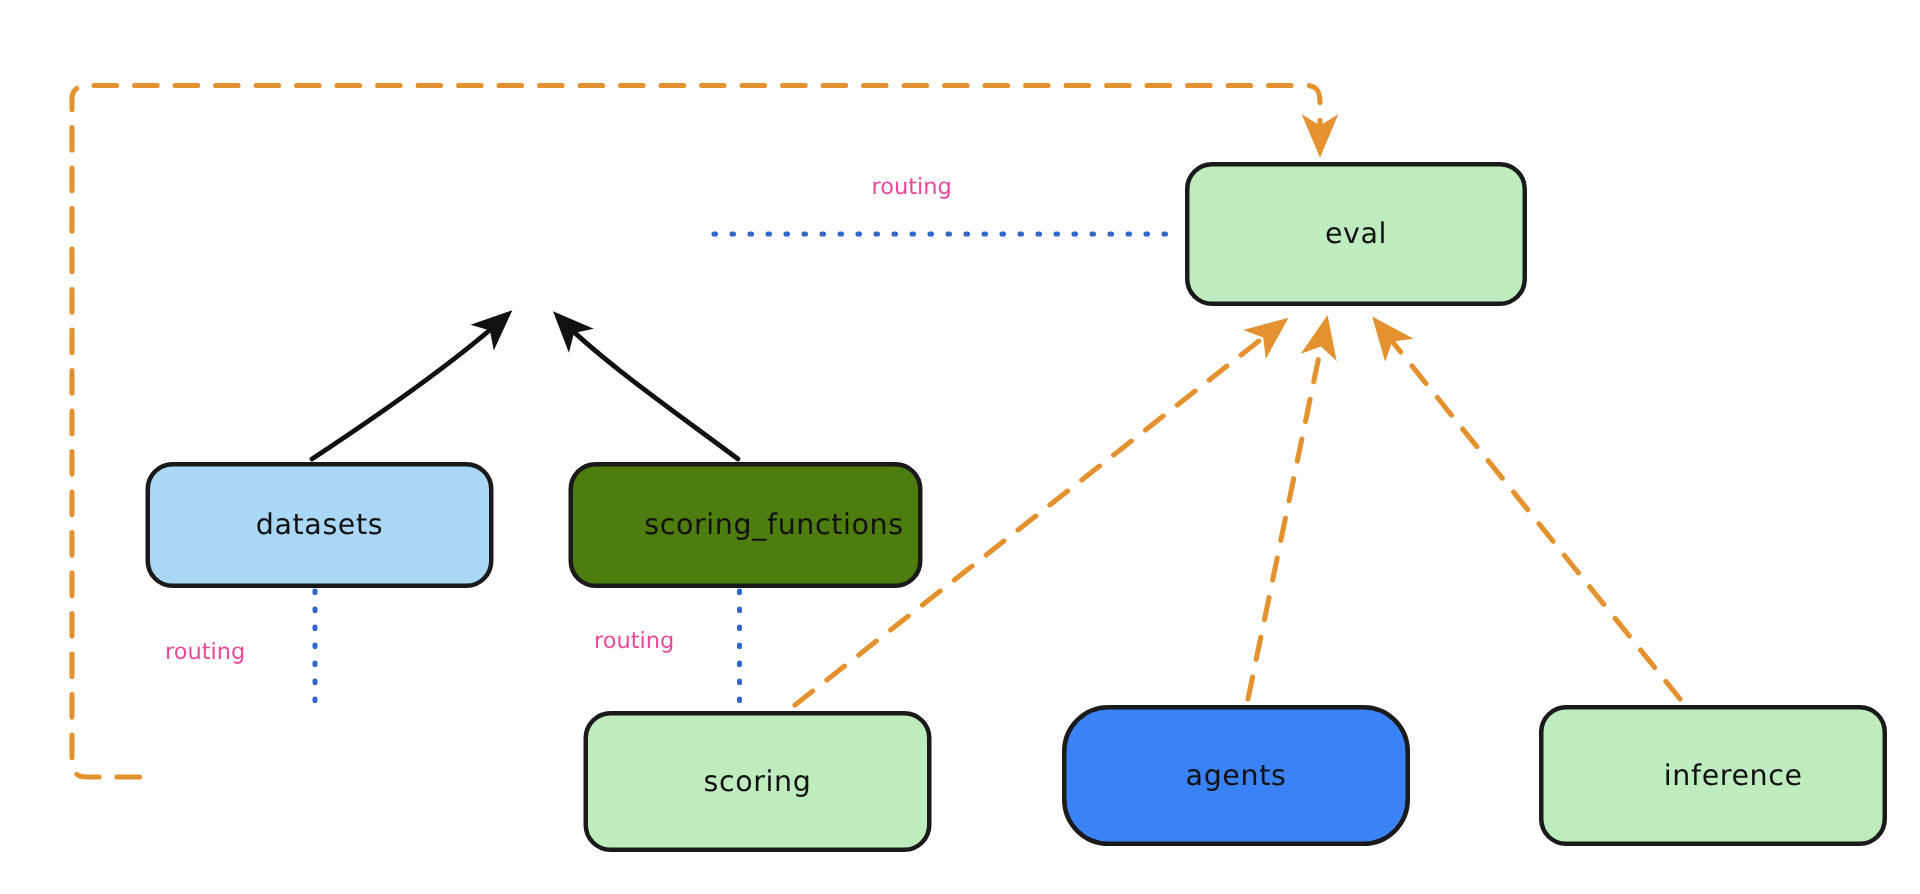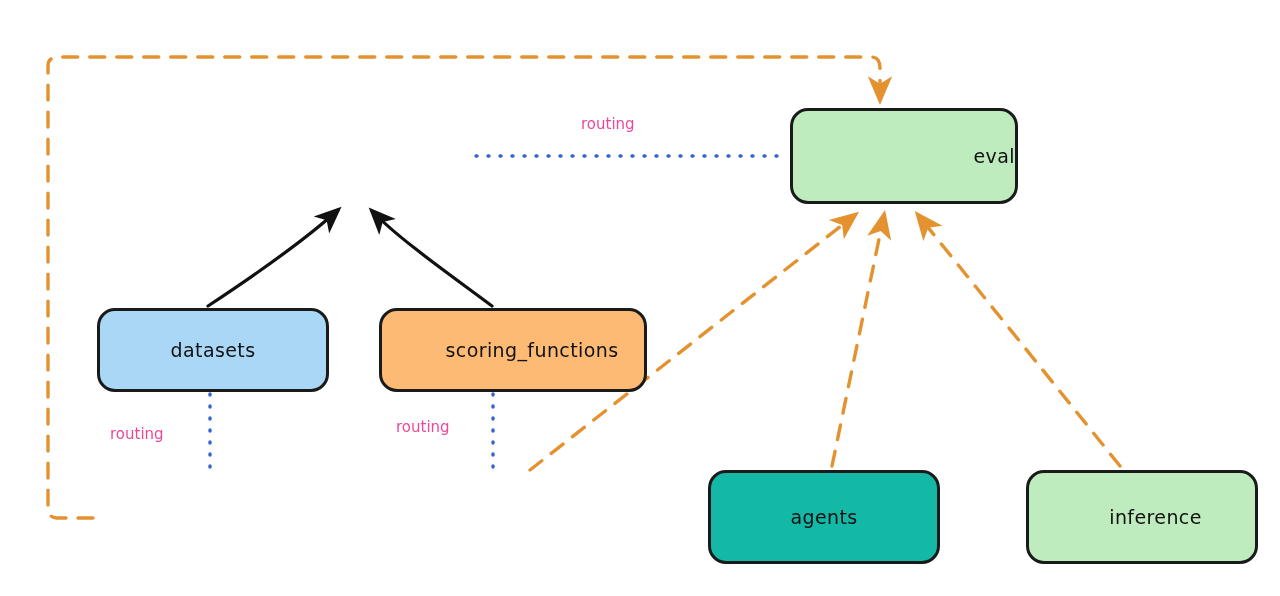--- a/index.html
+++ b/index.html
@@ -89,35 +89,38 @@
     <path d="M 530,470 L 855,215" fill="none" stroke="#e3922f" stroke-width="3.4" stroke-linecap="round" stroke-dasharray="15 12" marker-end="url(#arrow-orange)"></path>
 
     <path d="M 832,466 L 884,215" fill="none" stroke="#e3922f" stroke-width="3.4" stroke-linecap="round" stroke-dasharray="15 12" marker-end="url(#arrow-orange)"></path>
 
     <path d="M 1120,466 L 918,215" fill="none" stroke="#e3922f" stroke-width="3.4" stroke-linecap="round" stroke-dasharray="15 12" marker-end="url(#arrow-orange)"></path>
   </svg>
 
   <div id="node-layer">
 
 
-    <div class="node" style="left:790px; top:108px; width:228px; height:96px; background:#bfecbf;justify-content:flex-end;">
+    <div class="node" style="left:790px; top:108px; width:228px; height:96px; background:#bfecbf;">
       <span class="node-label">eval</span>
     </div>
 
     <div class="node" style="left:97px; top:308px; width:232px; height:84px; background:#abd7f7;">
       <span class="node-label">datasets</span>
     </div>
 
-    <div class="node" style="left:379px; top:308px; width:268px; height:84px; background:#fdba74;padding-left:38px;">
+    <div class="node" style="left:379px; top:308px; width:236px; height:84px; background:#4d7c0f;padding-left:38px;">
       <span class="node-label">scoring_functions</span>
     </div>
 
 
+    <div class="node" style="left:389px; top:474px; width:232px; height:94px; background:#bfecbf;">
+      <span class="node-label">scoring</span>
+    </div>
 
-    <div class="node" style="left:708px; top:470px; width:232px; height:94px; background:#14b8a6;">
+    <div class="node" style="left:708px; top:470px; width:232px; height:94px; background:#3b82f6;border-radius:31px;">
       <span class="node-label">agents</span>
     </div>
 
     <div class="node" style="left:1026px; top:470px; width:232px; height:94px; background:#bfecbf;padding-left:27px;">
       <span class="node-label">inference</span>
     </div>
 
     <span class="edge-label" style="left:581px; top:115px;">routing</span>
 
     <span class="edge-label" style="left:110px; top:425px;">routing</span>

